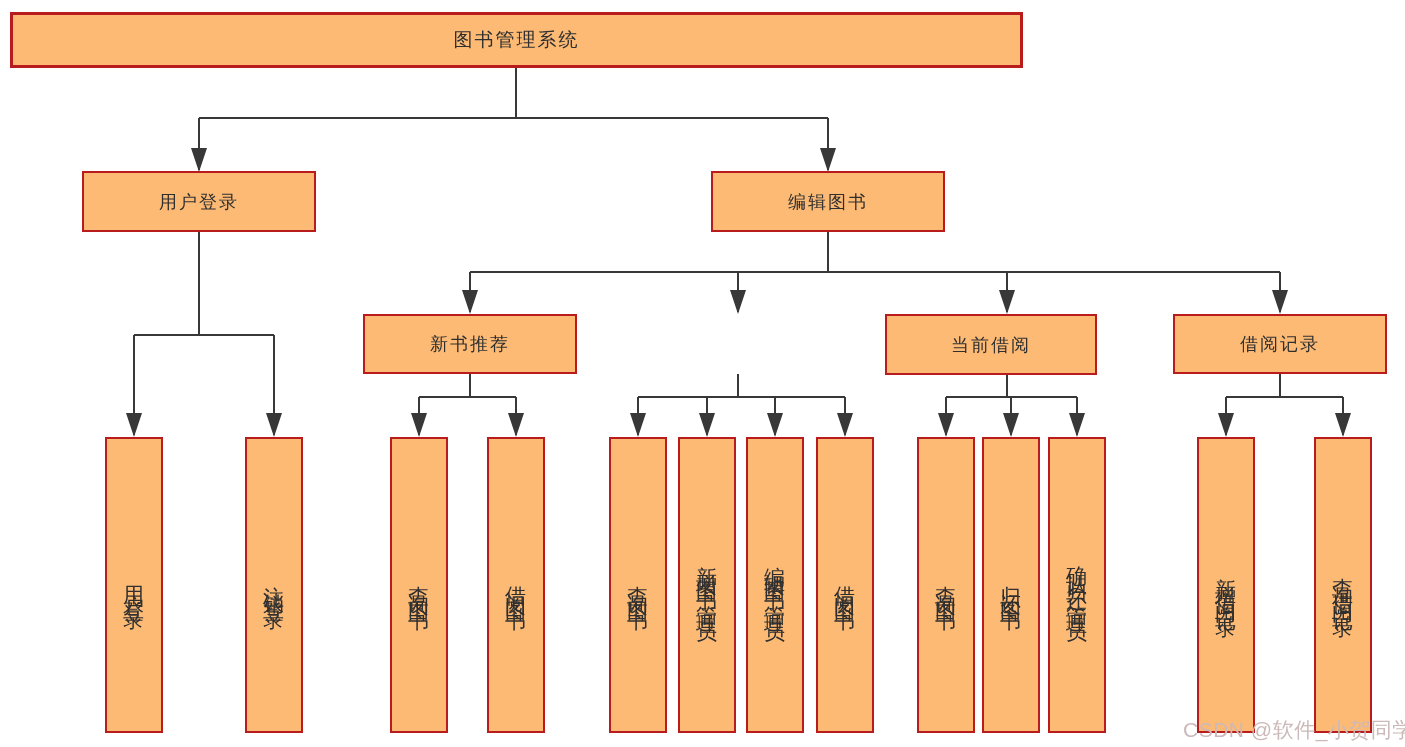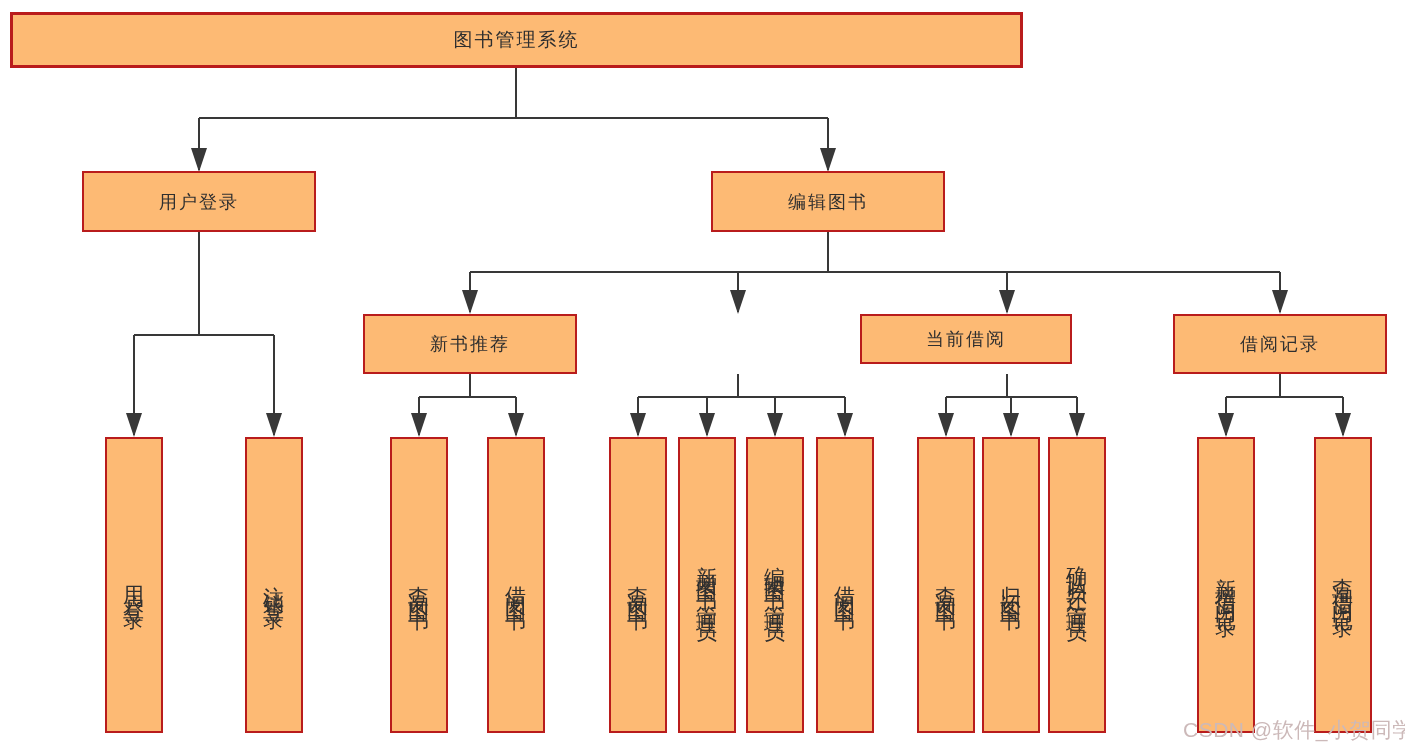--- a/index.html
+++ b/index.html
@@ -104,21 +104,21 @@
       <path d="M1335 413 h16 l-8 24 z"></path>
     </g>
   </svg>
 
   <div class="node root" style="left:10px; top:12px; width:1013px; height:56px">图书管理系统</div>
 
   <div class="node" style="left:82px; top:171px; width:234px; height:61px">用户登录</div>
   <div class="node" style="left:711px; top:171px; width:234px; height:61px">编辑图书</div>
 
   <div class="node" style="left:363px; top:314px; width:214px; height:60px">新书推荐</div>
-  <div class="node" style="left:860px; top:314px; width:212px; height:50px">当前借阅</div>
+  <div class="node" style="left:885px; top:314px; width:212px; height:61px">当前借阅</div>
   <div class="node" style="left:1173px; top:314px; width:214px; height:60px">借阅记录</div>
 
   <div class="node leaf" style="left:105px; top:437px; width:58px; height:296px">用户登录</div>
   <div class="node leaf" style="left:245px; top:437px; width:58px; height:296px">注销登录</div>
 
   <div class="node leaf" style="left:390px; top:437px; width:58px; height:296px">查询图书</div>
   <div class="node leaf" style="left:487px; top:437px; width:58px; height:296px">借阅图书</div>
 
   <div class="node leaf" style="left:609px; top:437px; width:58px; height:296px">查询图书</div>
   <div class="node leaf" style="left:678px; top:437px; width:58px; height:296px">新增图书（管理员）</div>

